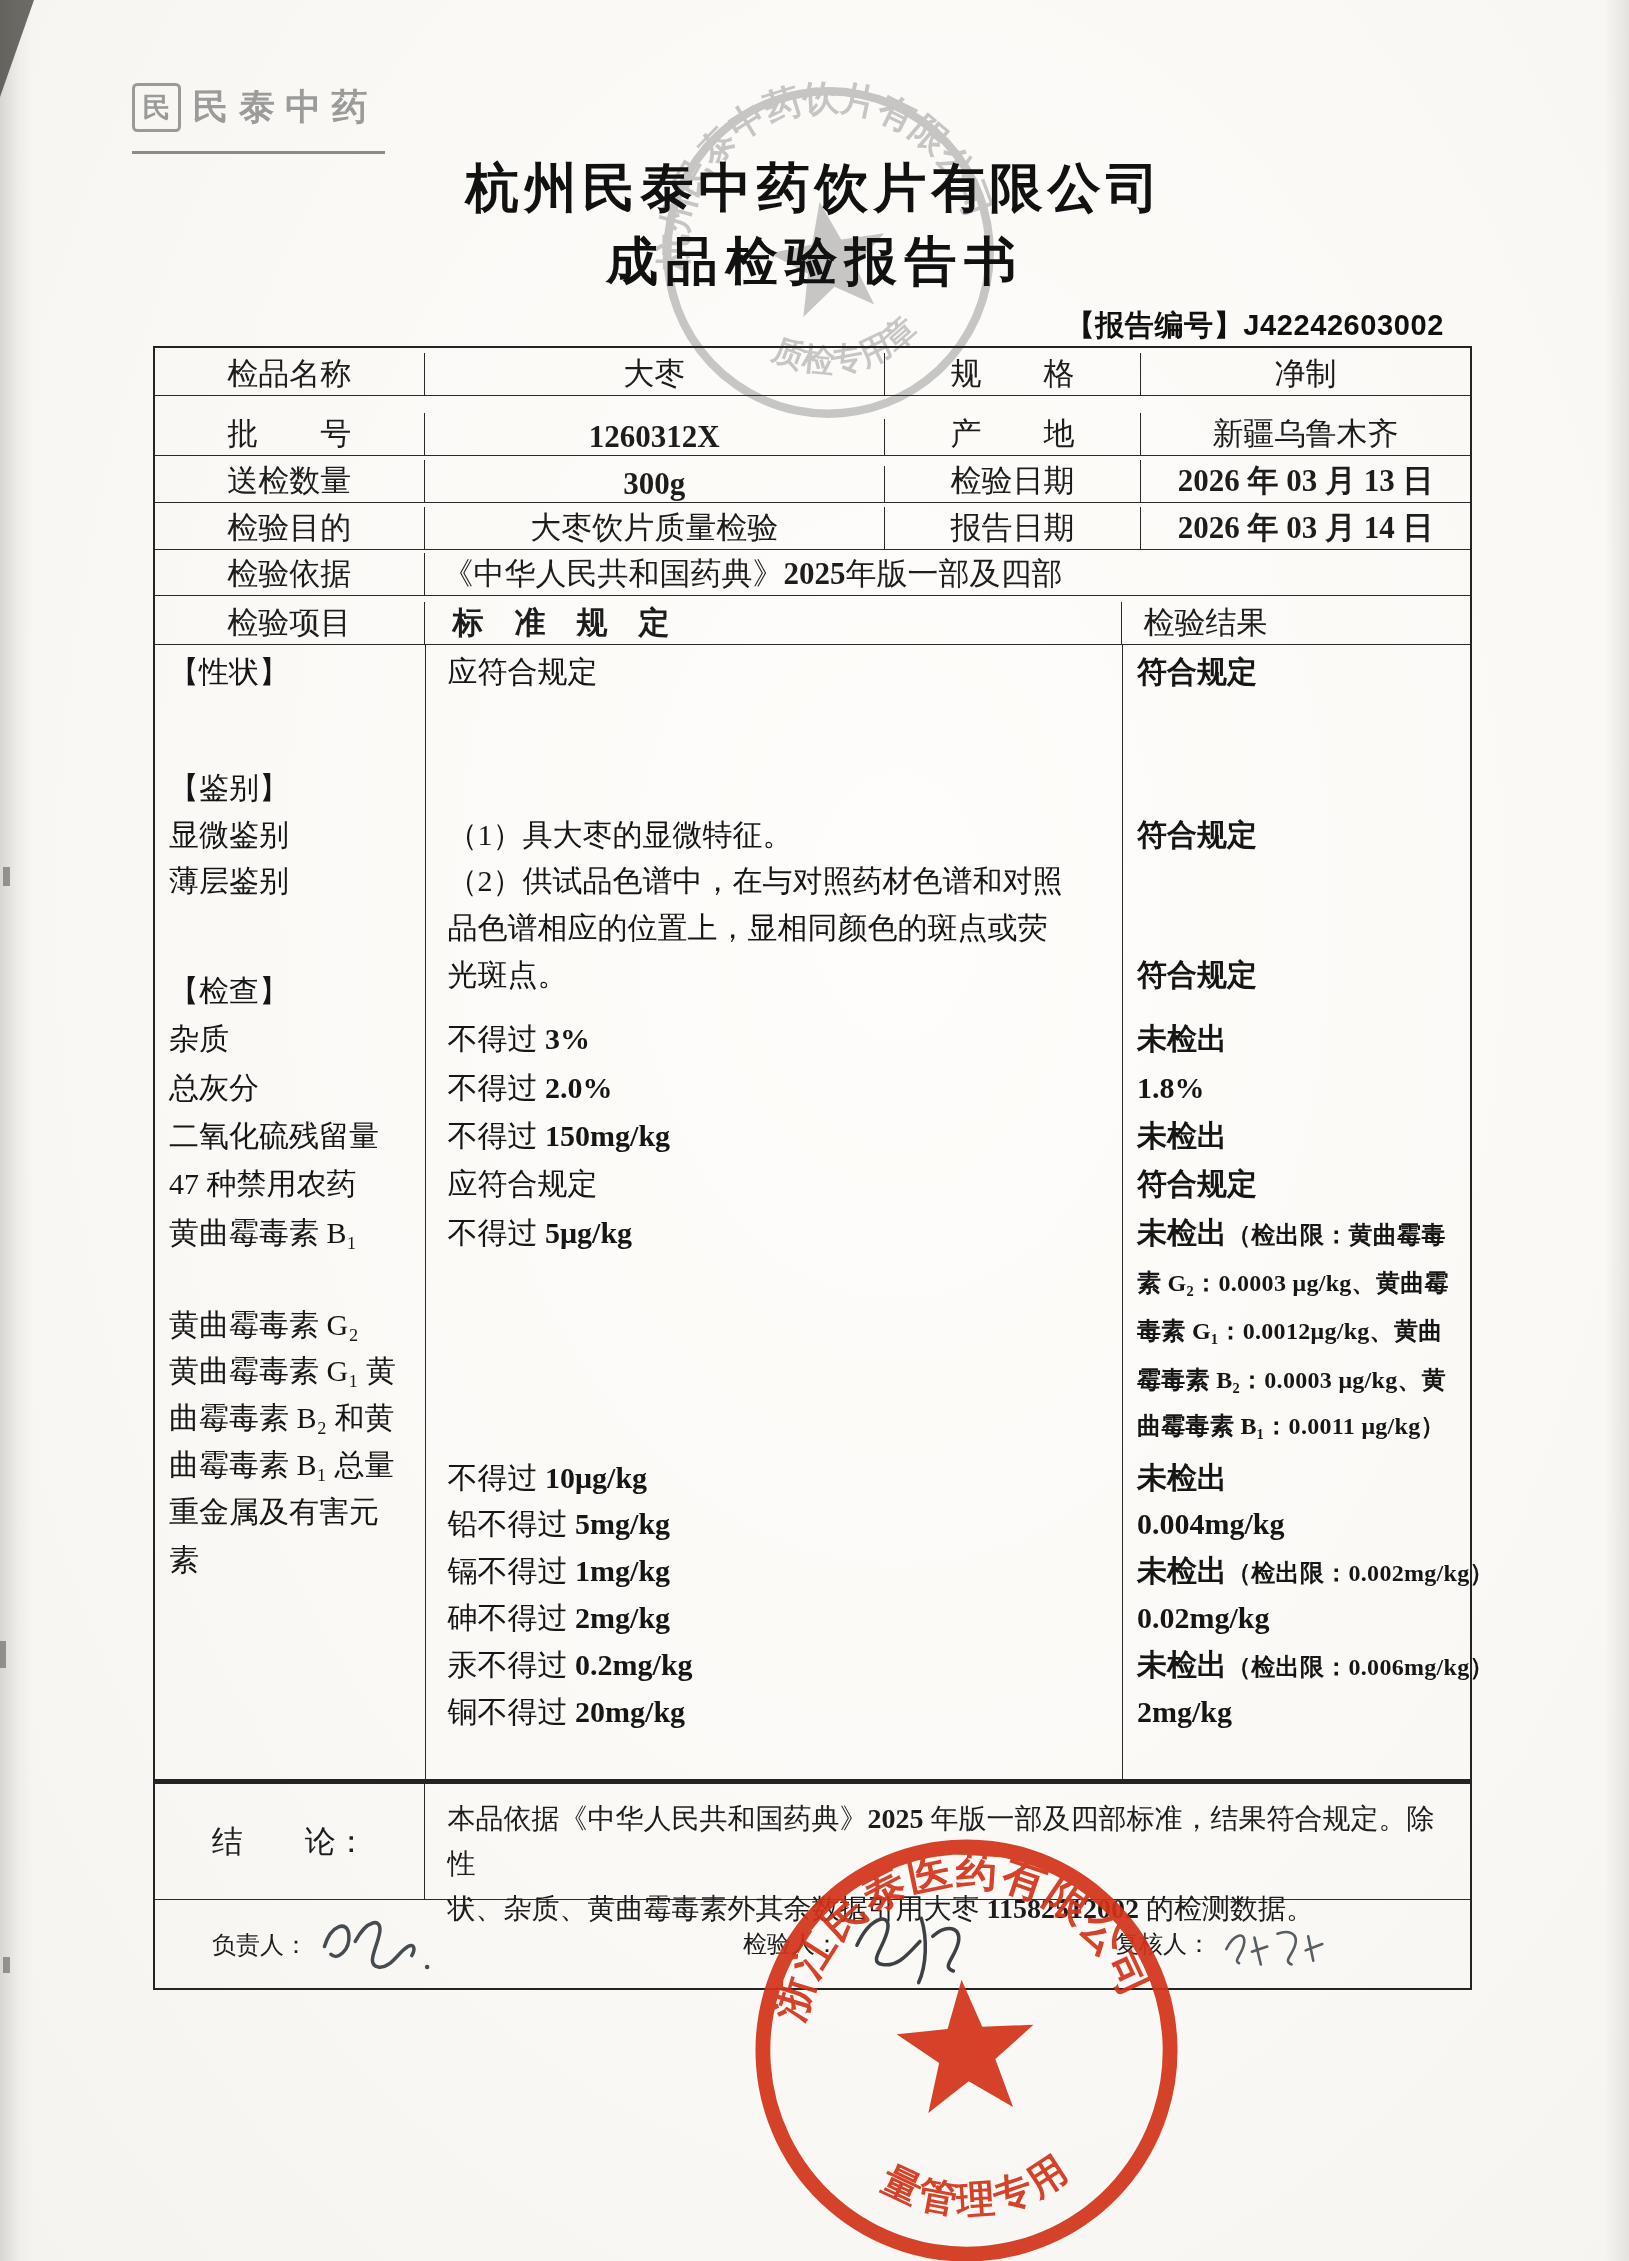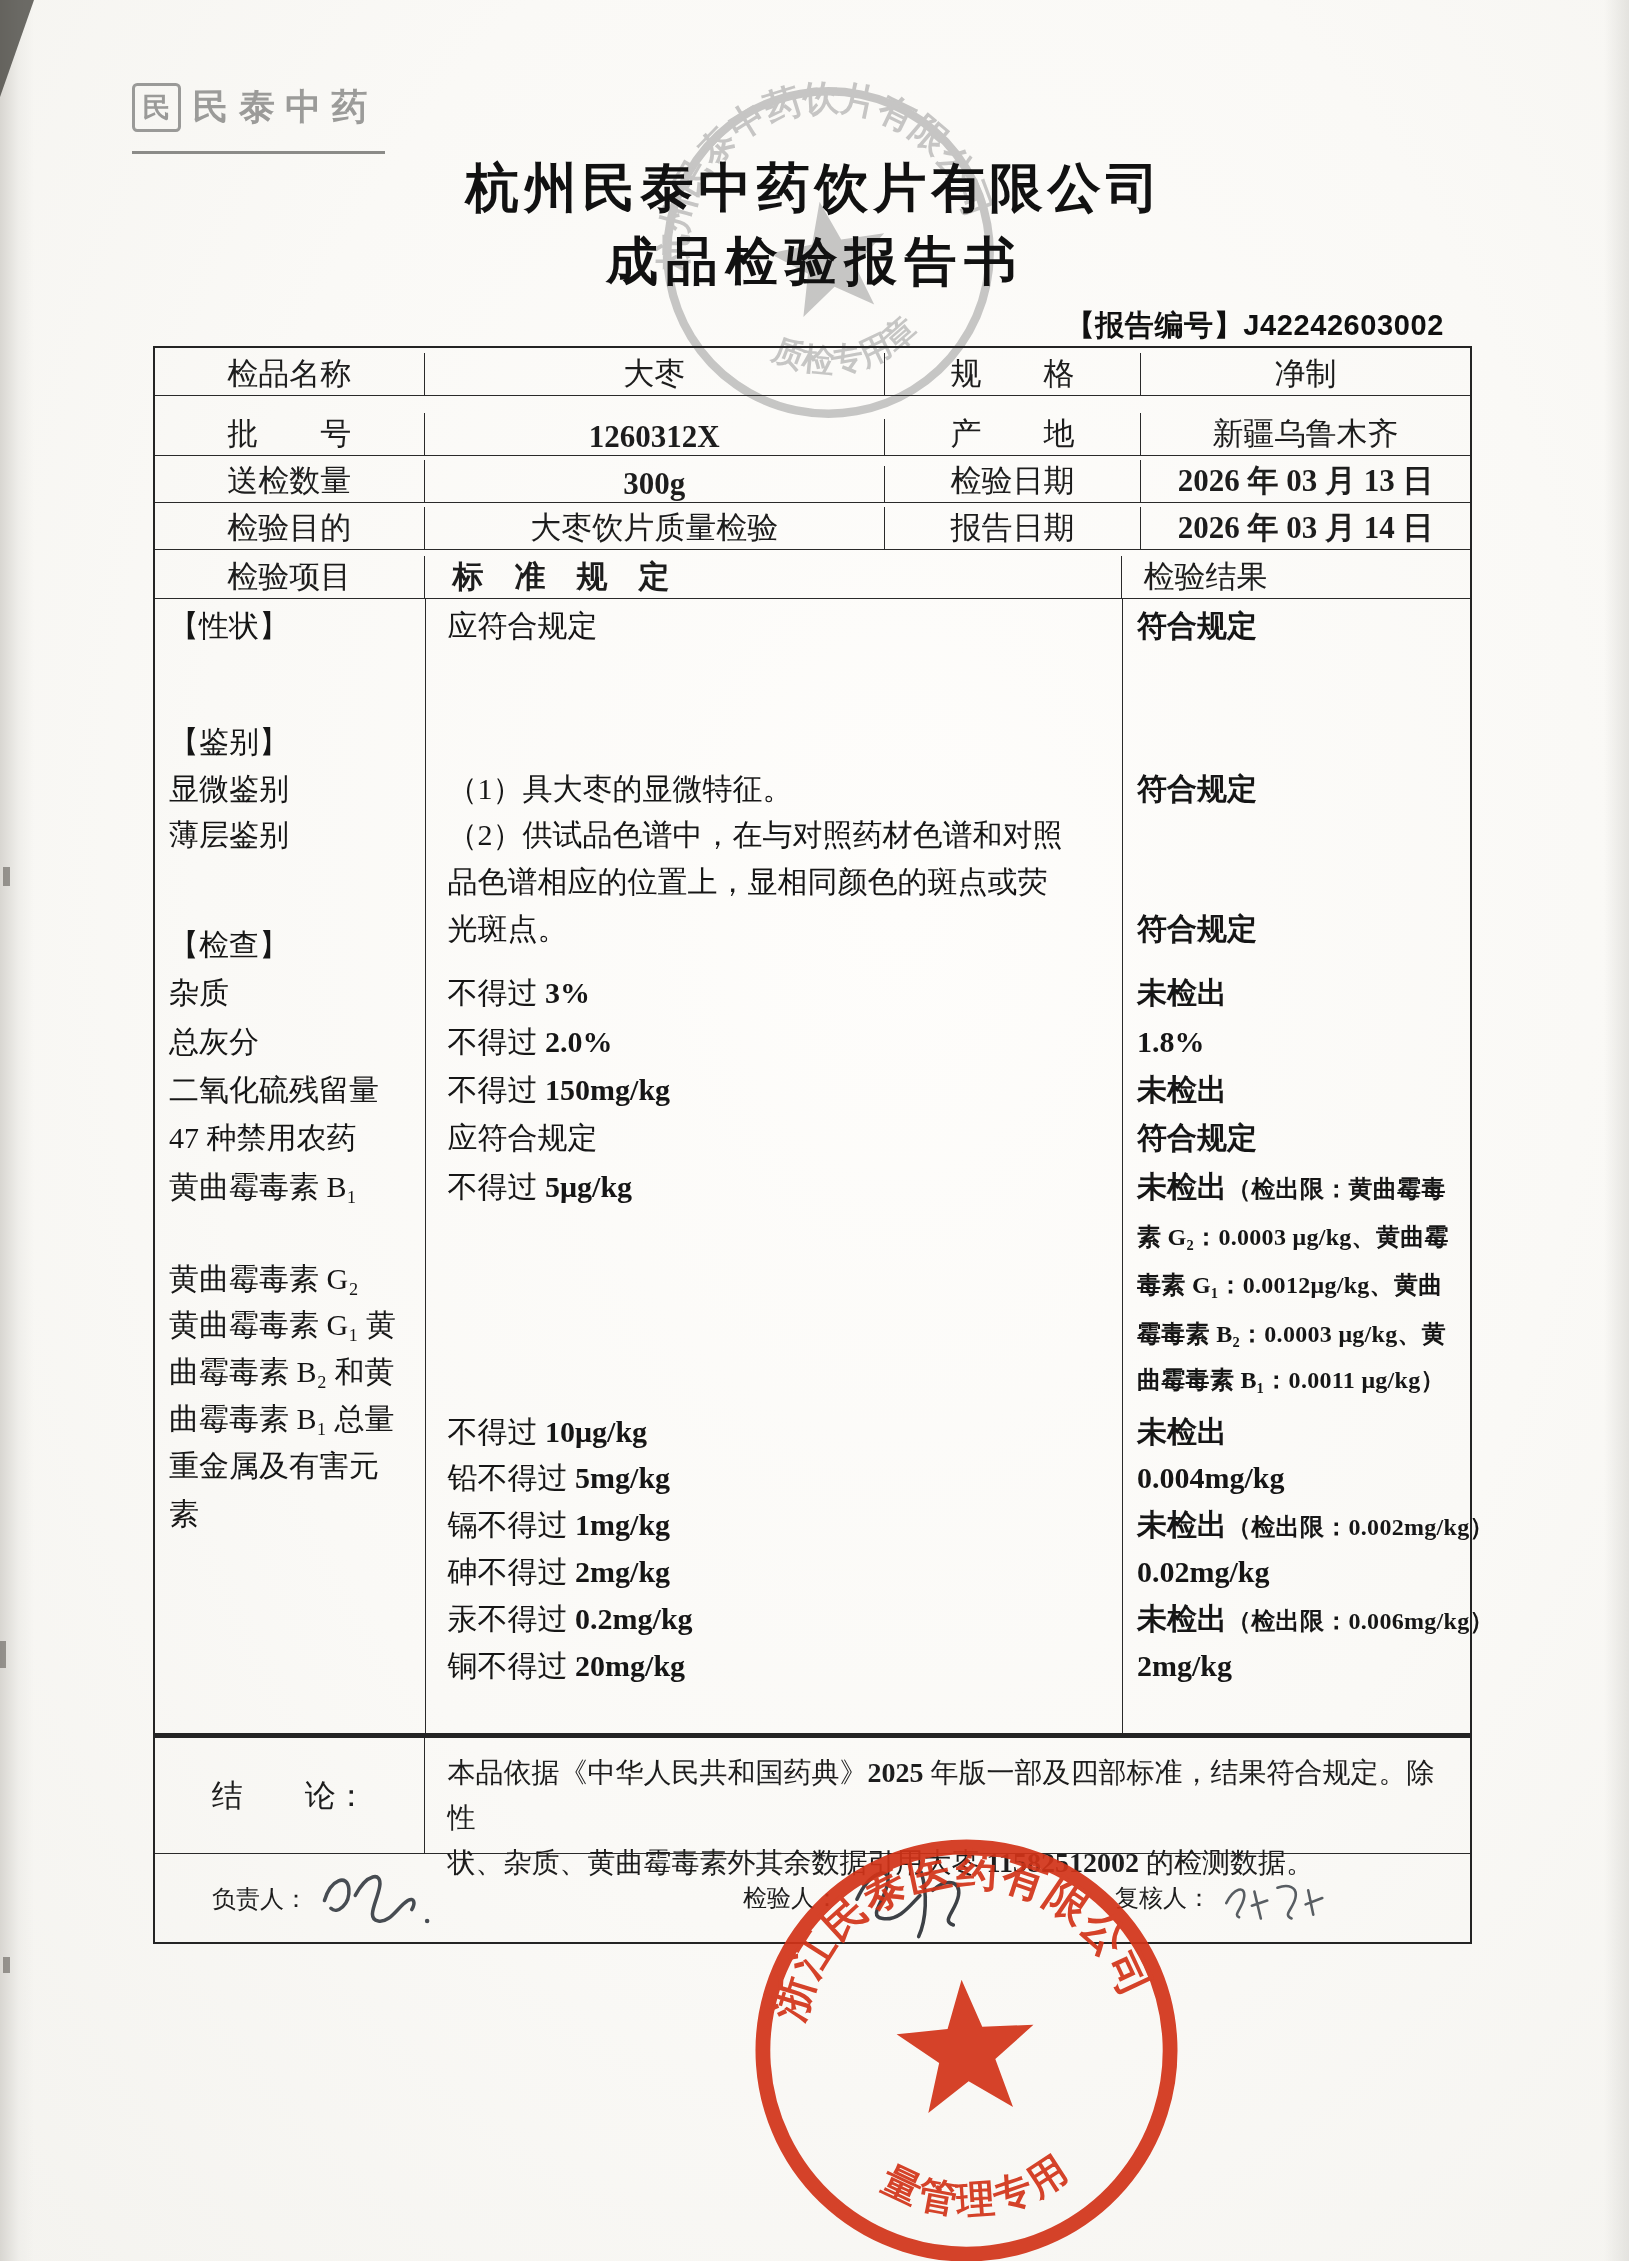--- a/index.html
+++ b/index.html
@@ -154,20 +154,28 @@
       <div class="c w-v2 bold">2026 年 03 月 13 日</div>
     </div>
 
     <div class="irow h4">
       <div class="c w-l1">检验目的</div>
       <div class="c w-v1">大枣饮片质量检验</div>
       <div class="c w-l2">报告日期</div>
       <div class="c w-v2 bold">2026 年 03 月 14 日</div>
     </div>
 
+    <div class="irow h5">
+      <div class="c w-l1">检验依据</div>
+      <div class="c w-rest">
+        <span>《中华人民共和国药典》</span>
+          <span class="bold">2025</span>
+          <span> 年版一部及四部</span>
+      </div>
+    </div>
 
     <div class="irow h6">
       <div class="c w-l1">检验项目</div>
       <div class="c hdr-std" style="width:53%;font-weight:bold;">标　准　规　定</div>
       <div class="c hdr-res" style="width:26.5%;">检验结果</div>
     </div>
 
     <div class="bodyarea">
       <div class="vline vl1"></div>
       <div class="vline vl2"></div>

